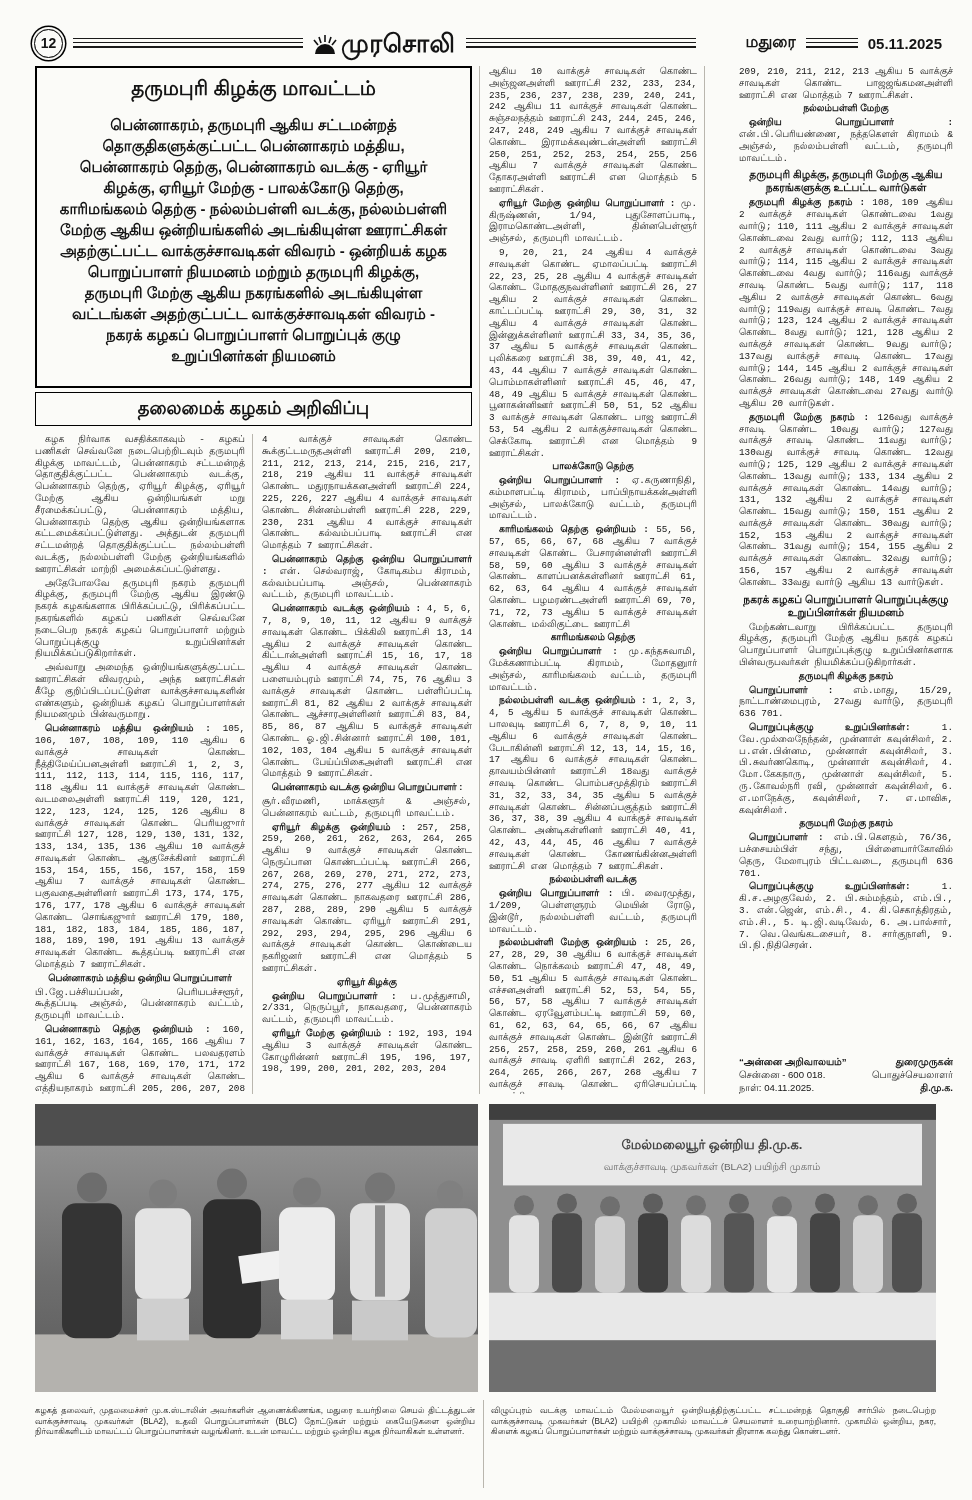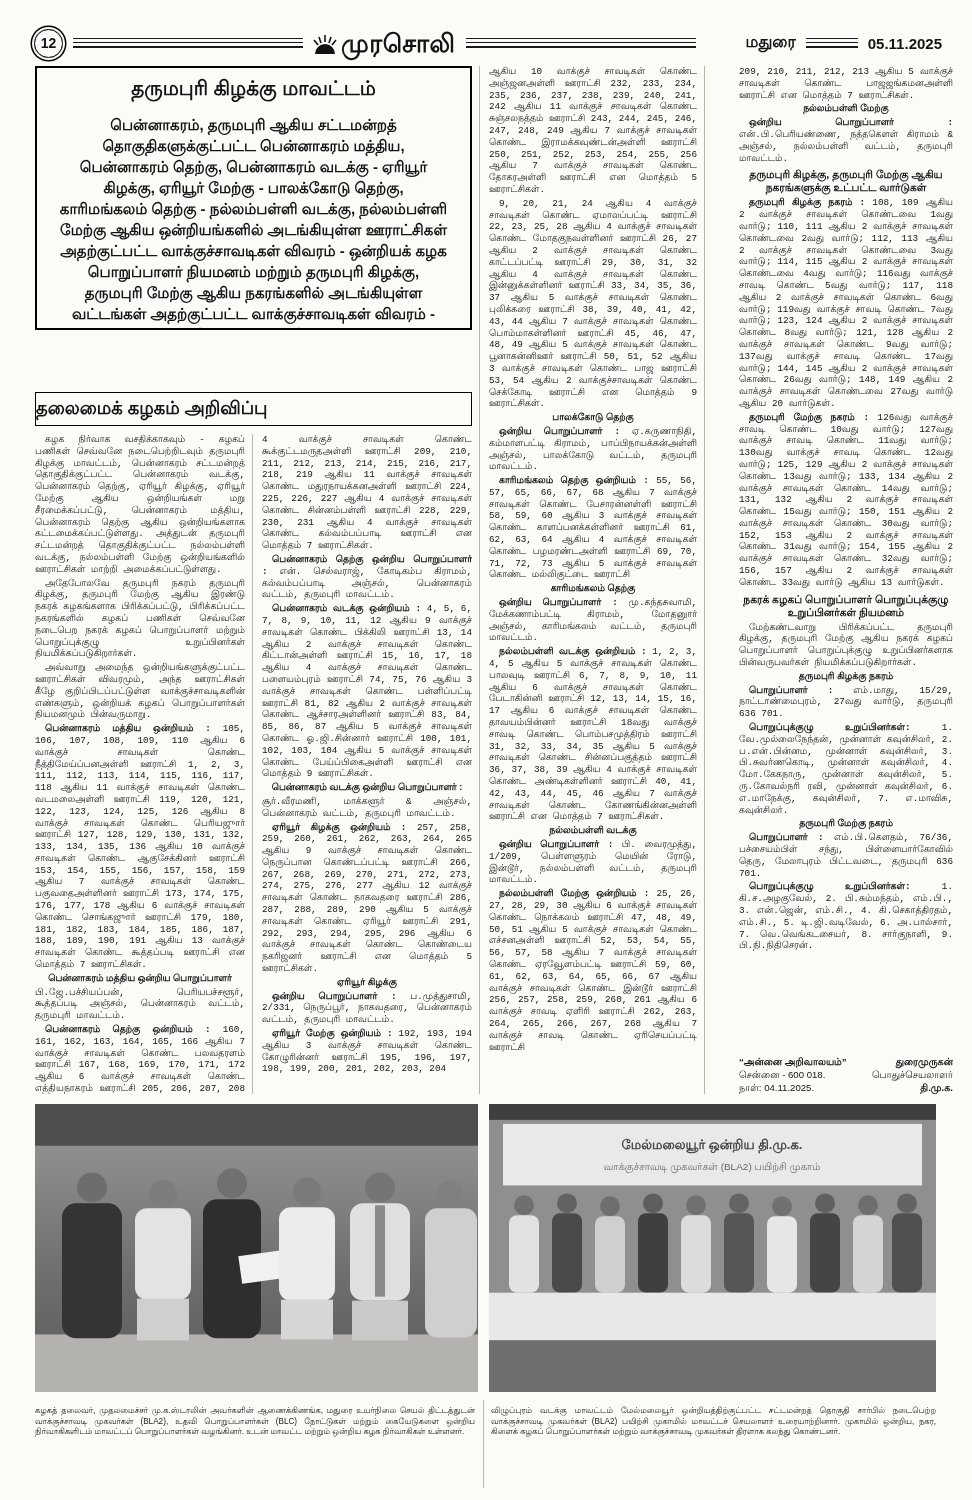--- a/index.html
+++ b/index.html
@@ -18,28 +18,28 @@
     display:flex; align-items:center; justify-content:center;
     font-weight:bold; font-size:14px;}
   .rule-band{flex:1 1 auto; height:11px;
     background:repeating-linear-gradient(to bottom,#1a1a1a 0 1.2px,transparent 1.2px 4.2px);}
   .rule-band.short{flex:0 0 52px;}
   .logo{flex:0 0 auto; display:flex; align-items:flex-end; gap:4px;}
   .logo-text{font-weight:bold; font-size:25px; line-height:1; letter-spacing:.5px;}
   .edition{flex:0 0 auto; font-weight:bold; font-size:16px;margin-left:40px;}
   .issue-date{flex:0 0 auto; font-weight:bold; font-size:15px;}
   
-  .headline-box{position:absolute; left:35px; top:66px; width:437px; height:264px;
+  .headline-box{position:absolute; left:35px; top:66px; width:437px; height:322px;
     border:2.5px solid #000; box-sizing:border-box; padding:6px 10px;
     text-align:center; overflow:hidden;}
   .headline-box h1{margin:0 0 3px; font-size:20px; line-height:28px; font-weight:bold;}
   .headline-body{margin:12px; font-weight:bold; font-size:15px; line-height:21px;}
   .subhead-box{position:absolute; left:35px; top:392px; width:437px; height:34px;
     border:1.5px solid #000; box-sizing:border-box;
-    display:flex; align-items:center; justify-content:flex-start;
+    display:flex; align-items:center; justify-content:center;
     font-weight:bold; font-size:18px;}
   
   .col{position:absolute; font-size:9.3px; line-height:11.8px; overflow:hidden;}
   .col1{left:35px;  top:434px; width:210px; height:660px;}
   .col2{left:262px; top:434px; width:210px; height:660px;}
   .col3{left:489px; top:66px;  width:208px; height:1028px;}
   .col4{left:739px; top:66px;  width:214px; height:1028px; display:flex; flex-direction:column;}
   .col4 .blocks{flex:1 1 auto; overflow:hidden;}
   .blk{margin:0 0 2px;}
   .para,.cont{text-align:justify;font-family:Liberation Mono, monospace;}
@@ -126,20 +126,21 @@
       <p class="blk para"><b>பென்னாகரம் வடக்கு ஒன்றியம் : </b>4, 5, 6, 7, 8, 9, 10, 11, 12 ஆகிய 9 வாக்குச் சாவடிகள் கொண்ட பிக்கிலி ஊராட்சி 13, 14 ஆகிய 2 வாக்குச் சாவடிகள் கொண்ட கிட்டான்அள்ளி ஊராட்சி 15, 16, 17, 18 ஆகிய 4 வாக்குச் சாவடிகள் கொண்ட பளையம்புரம் ஊராட்சி 74, 75, 76 ஆகிய 3 வாக்குச் சாவடிகள் கொண்ட பள்ளிப்பட்டி ஊராட்சி 81, 82 ஆகிய 2 வாக்குச் சாவடிகள் கொண்ட ஆச்சாரஅள்ளினர் ஊராட்சி 83, 84, 85, 86, 87 ஆகிய 5 வாக்குச் சாவடிகள் கொண்ட ஓ.ஜி.சின்னார் ஊராட்சி 100, 101, 102, 103, 104 ஆகிய 5 வாக்குச் சாவடிகள் கொண்ட பேய்ப்பிகைஅள்ளி ஊராட்சி என மொத்தம் 9 ஊராட்சிகள்.</p>
       <p class="blk center">பென்னாகரம் வடக்கு ஒன்றிய பொறுப்பாளர் :</p>
       <p class="blk cont">சூர்.வீரமணி, மாக்களூர் &amp; அஞ்சல், பென்னாகரம் வட்டம், தருமபுரி மாவட்டம்.</p>
       <p class="blk para"><b>ஏரியூர் கிழக்கு ஒன்றியம் : </b>257, 258, 259, 260, 261, 262, 263, 264, 265 ஆகிய 9 வாக்குச் சாவடிகள் கொண்ட நெருப்பான கொண்டப்பட்டி ஊராட்சி 266, 267, 268, 269, 270, 271, 272, 273, 274, 275, 276, 277 ஆகிய 12 வாக்குச் சாவடிகள் கொண்ட நாகவதரை ஊராட்சி 286, 287, 288, 289, 290 ஆகிய 5 வாக்குச் சாவடிகள் கொண்ட ஏரியூர் ஊராட்சி 291, 292, 293, 294, 295, 296 ஆகிய 6 வாக்குச் சாவடிகள் கொண்ட கொண்டைய நகரிஜனர் ஊராட்சி என மொத்தம் 5 ஊராட்சிகள்.</p>
       <p class="blk center">ஏரியூர் கிழக்கு</p>
       <p class="blk para"><b>ஒன்றிய பொறுப்பாளர் : </b>ப.முத்துசாமி, 2/331, நெருப்பூர், நாகவதரை, பென்னாகரம் வட்டம், தருமபுரி மாவட்டம்.</p>
       <p class="blk para"><b>ஏரியூர் மேற்கு ஒன்றியம் : </b>192, 193, 194 ஆகிய 3 வாக்குச் சாவடிகள் கொண்ட கோழுரின்னர் ஊராட்சி 195, 196, 197, 198, 199, 200, 201, 202, 203, 204</p>
     </div>
   <div class="col col3">
       <p class="blk cont">ஆகிய 10 வாக்குச் சாவடிகள் கொண்ட அஞ்ஜனஅள்ளி ஊராட்சி 232, 233, 234, 235, 236, 237, 238, 239, 240, 241, 242 ஆகிய 11 வாக்குச் சாவடிகள் கொண்ட சுஞ்சலநத்தம் ஊராட்சி 243, 244, 245, 246, 247, 248, 249 ஆகிய 7 வாக்குச் சாவடிகள் கொண்ட இராமக்கவுண்டன்அள்ளி ஊராட்சி 250, 251, 252, 253, 254, 255, 256 ஆகிய 7 வாக்குச் சாவடிகள் கொண்ட தோகரஅள்ளி ஊராட்சி என மொத்தம் 5 ஊராட்சிகள்.</p>
+      <p class="blk para"><b>ஏரியூர் மேற்கு ஒன்றிய பொறுப்பாளர் : </b>மு. கிருஷ்ணன், 1/94, புதுசோளப்பாடி, இராமகொண்டஅள்ளி, தின்னபெள்ளூர் அஞ்சல், தருமபுரி மாவட்டம்.</p>
       <p class="blk para">9, 20, 21, 24 ஆகிய 4 வாக்குச் சாவடிகள் கொண்ட ஏமாலப்பட்டி ஊராட்சி 22, 23, 25, 28 ஆகிய 4 வாக்குச் சாவடிகள் கொண்ட மோதகுநவள்ளினர் ஊராட்சி 26, 27 ஆகிய 2 வாக்குச் சாவடிகள் கொண்ட காட்டப்பட்டி ஊராட்சி 29, 30, 31, 32 ஆகிய 4 வாக்குச் சாவடிகள் கொண்ட இன்னுக்கள்ளினர் ஊராட்சி 33, 34, 35, 36, 37 ஆகிய 5 வாக்குச் சாவடிகள் கொண்ட புலிக்கரை ஊராட்சி 38, 39, 40, 41, 42, 43, 44 ஆகிய 7 வாக்குச் சாவடிகள் கொண்ட பொம்மாகள்ளினர் ஊராட்சி 45, 46, 47, 48, 49 ஆகிய 5 வாக்குச் சாவடிகள் கொண்ட பூனாகன்னிஊர் ஊராட்சி 50, 51, 52 ஆகிய 3 வாக்குச் சாவடிகள் கொண்ட பாஜ ஊராட்சி 53, 54 ஆகிய 2 வாக்குச்சாவடிகள் கொண்ட செக்கோடி ஊராட்சி என மொத்தம் 9 ஊராட்சிகள்.</p>
       <p class="blk center">பாலக்கோடு தெற்கு</p>
       <p class="blk para"><b>ஒன்றிய பொறுப்பாளர் : </b>ஏ.கருணாநிதி, கம்மாளபட்டி கிராமம், பாப்பிநாயக்கன்அள்ளி அஞ்சல், பாலக்கோடு வட்டம், தருமபுரி மாவட்டம்.</p>
       <p class="blk para"><b>காரிமங்கலம் தெற்கு ஒன்றியம் : </b>55, 56, 57, 65, 66, 67, 68 ஆகிய 7 வாக்குச் சாவடிகள் கொண்ட பேசாரன்னள்ளி ஊராட்சி 58, 59, 60 ஆகிய 3 வாக்குச் சாவடிகள் கொண்ட காளப்பனக்கள்ளினர் ஊராட்சி 61, 62, 63, 64 ஆகிய 4 வாக்குச் சாவடிகள் கொண்ட பழமரண்டஅள்ளி ஊராட்சி 69, 70, 71, 72, 73 ஆகிய 5 வாக்குச் சாவடிகள் கொண்ட மல்லிகுட்டை ஊராட்சி</p>
       <p class="blk center">காரிமங்கலம் தெற்கு</p>
       <p class="blk para"><b>ஒன்றிய பொறுப்பாளர் : </b>மு.கந்தசுவாமி, மேக்கணாம்பட்டி கிராமம், மோதனுார் அஞ்சல், காரிமங்கலம் வட்டம், தருமபுரி மாவட்டம்.</p>
       <p class="blk para"><b>நல்லம்பள்ளி வடக்கு ஒன்றியம் : </b>1, 2, 3, 4, 5 ஆகிய 5 வாக்குச் சாவடிகள் கொண்ட பாலவுடி ஊராட்சி 6, 7, 8, 9, 10, 11 ஆகிய 6 வாக்குச் சாவடிகள் கொண்ட பேடாகின்னி ஊராட்சி 12, 13, 14, 15, 16, 17 ஆகிய 6 வாக்குச் சாவடிகள் கொண்ட தாவயம்பின்னர் ஊராட்சி 18வது வாக்குச் சாவடி கொண்ட பொம்பசமுத்திரம் ஊராட்சி 31, 32, 33, 34, 35 ஆகிய 5 வாக்குச் சாவடிகள் கொண்ட சின்னப்பகுத்தம் ஊராட்சி 36, 37, 38, 39 ஆகிய 4 வாக்குச் சாவடிகள் கொண்ட அண்டிகள்ளினர் ஊராட்சி 40, 41, 42, 43, 44, 45, 46 ஆகிய 7 வாக்குச் சாவடிகள் கொண்ட கோணங்கின்னஅள்ளி ஊராட்சி என மொத்தம் 7 ஊராட்சிகள்.</p>
       <p class="blk center">நல்லம்பள்ளி வடக்கு</p>
       <p class="blk para"><b>ஒன்றிய பொறுப்பாளர் : </b>பி. வைரமுத்து, 1/209, பெள்ளளுரம் மெயின் ரோடு, இன்டூர், நல்லம்பள்ளி வட்டம், தருமபுரி மாவட்டம்.</p>
       <p class="blk para"><b>நல்லம்பள்ளி மேற்கு ஒன்றியம் : </b>25, 26, 27, 28, 29, 30 ஆகிய 6 வாக்குச் சாவடிகள் கொண்ட நொக்கலம் ஊராட்சி 47, 48, 49, 50, 51 ஆகிய 5 வாக்குச் சாவடிகள் கொண்ட எச்சனஅள்ளி ஊராட்சி 52, 53, 54, 55, 56, 57, 58 ஆகிய 7 வாக்குச் சாவடிகள் கொண்ட ஏரவூேளம்பட்டி ஊராட்சி 59, 60, 61, 62, 63, 64, 65, 66, 67 ஆகிய வாக்குச் சாவடிகள் கொண்ட இன்டூர் ஊராட்சி 256, 257, 258, 259, 260, 261 ஆகிய 6 வாக்குச் சாவடி ஏளிரி ஊராட்சி 262, 263, 264, 265, 266, 267, 268 ஆகிய 7 வாக்குச் சாவடி கொண்ட ஏரிசெயப்பட்டி ஊராட்சி</p>

